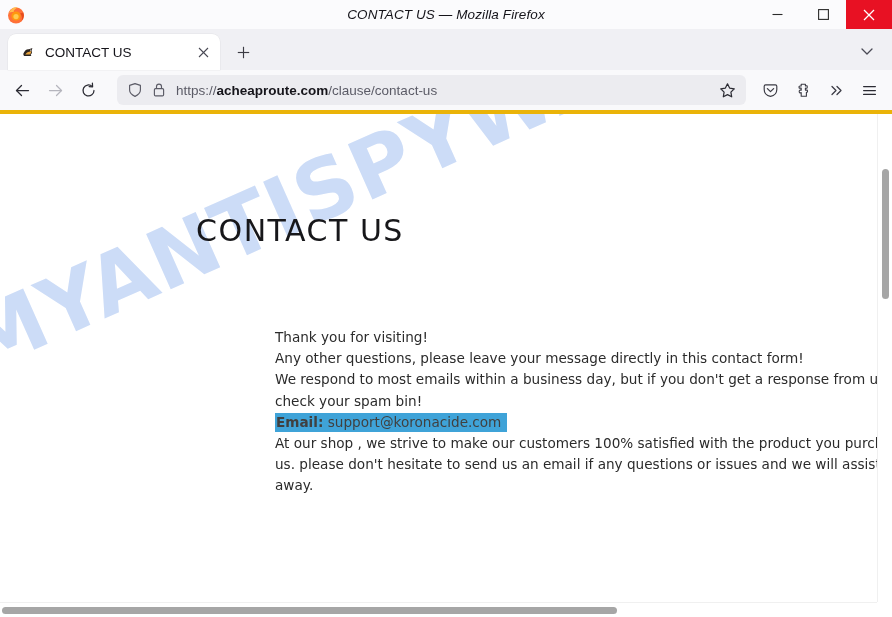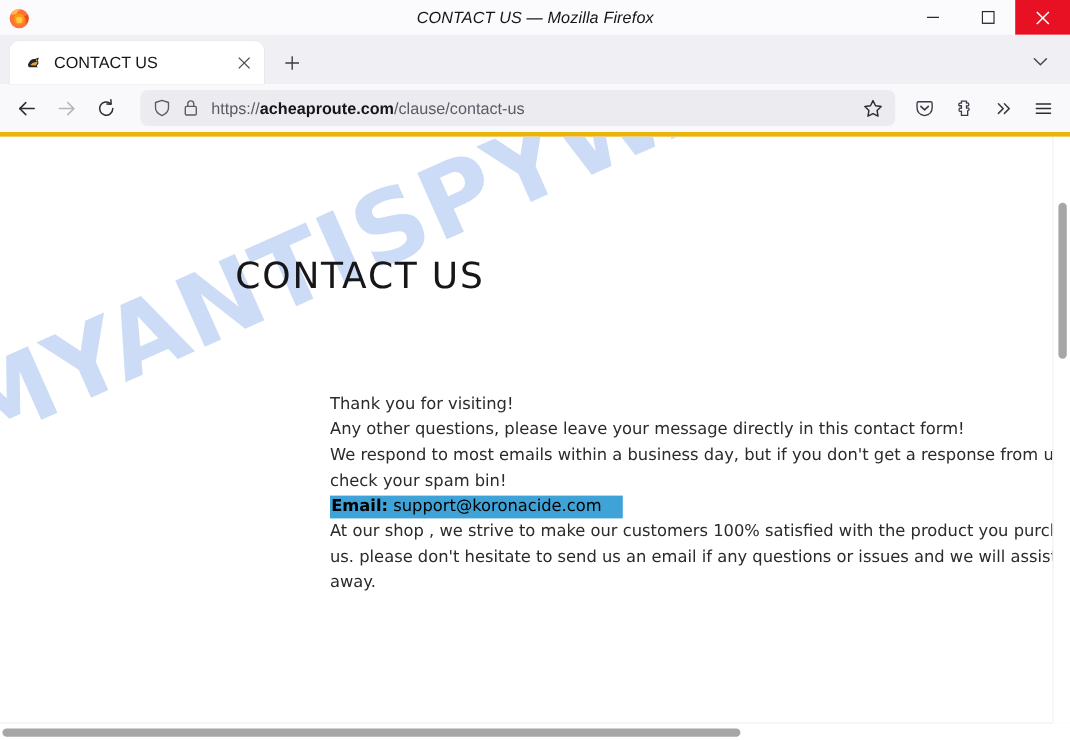--- a/index.html
+++ b/index.html
@@ -207,22 +207,22 @@
     font-size: 13.6px;
     line-height: 21.2px;
     color: #2b2b2b;
     white-space: nowrap;
   }
   #intro .line { display: block; }
   #intro .wrapline { white-space: normal; width: 658px; }
 
   .hl {
     background: #3fa3d8;
-    color: #000000;
-    padding: 1px 18px 2px 1px;
+    color: #404040;
+    padding: 1px 6px 2px 1px;
   }
   .hl b { font-weight: 700; }
 
   #form-area { position: absolute; left: 0; top: 0; width: 100%; }
 
   
   #vscroll {
     position: absolute;
     right: 0; top: 0;
     width: 15px;

